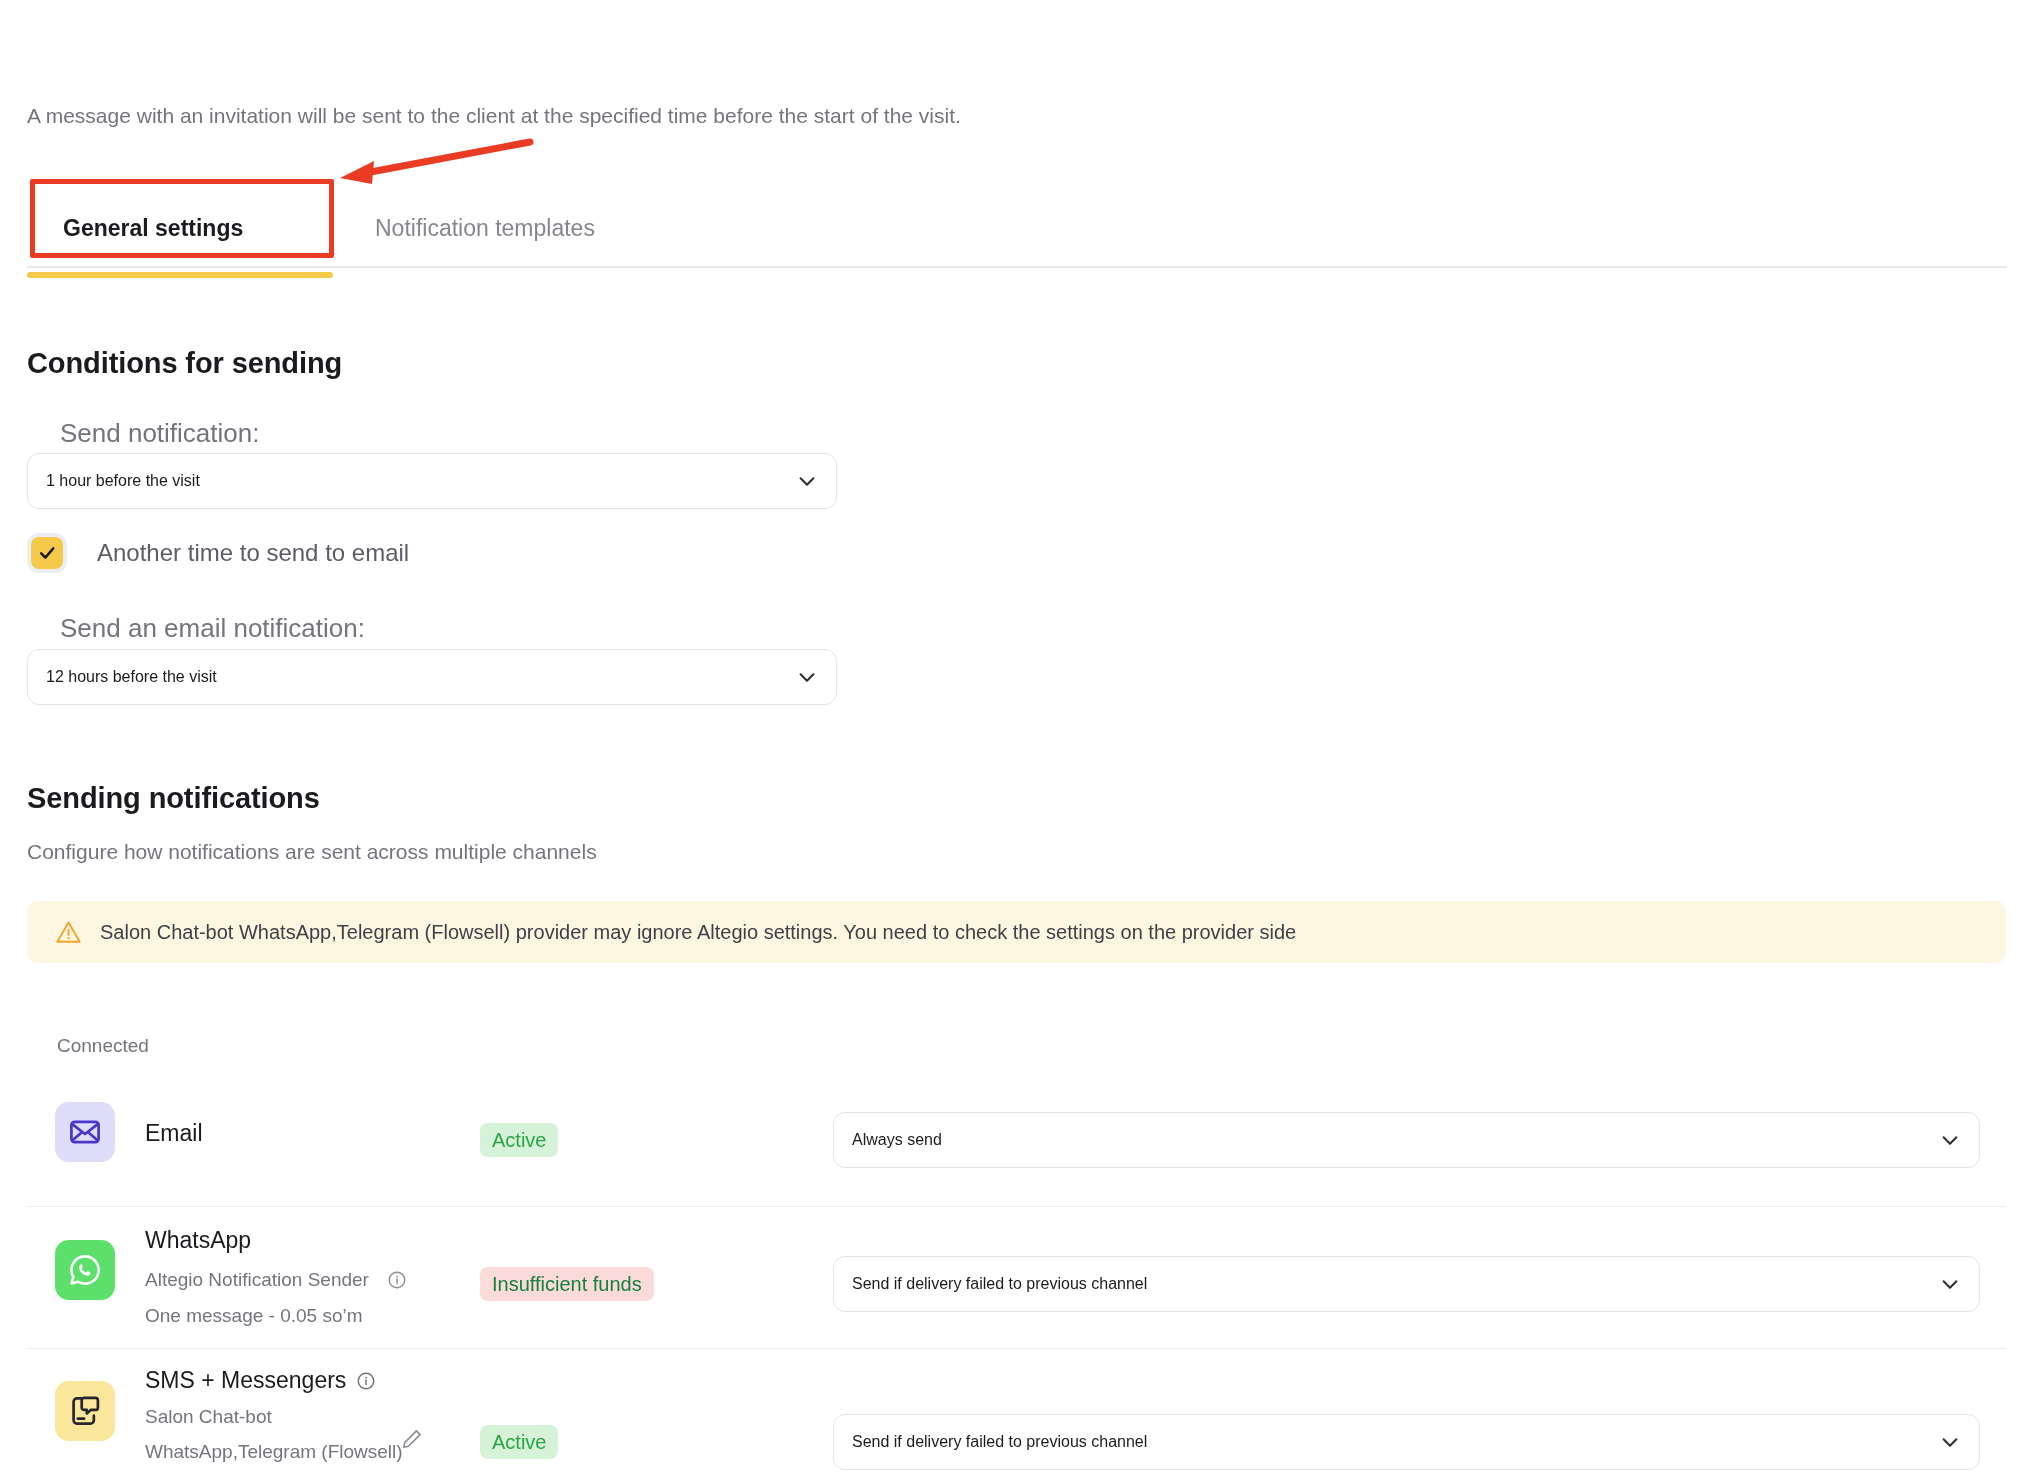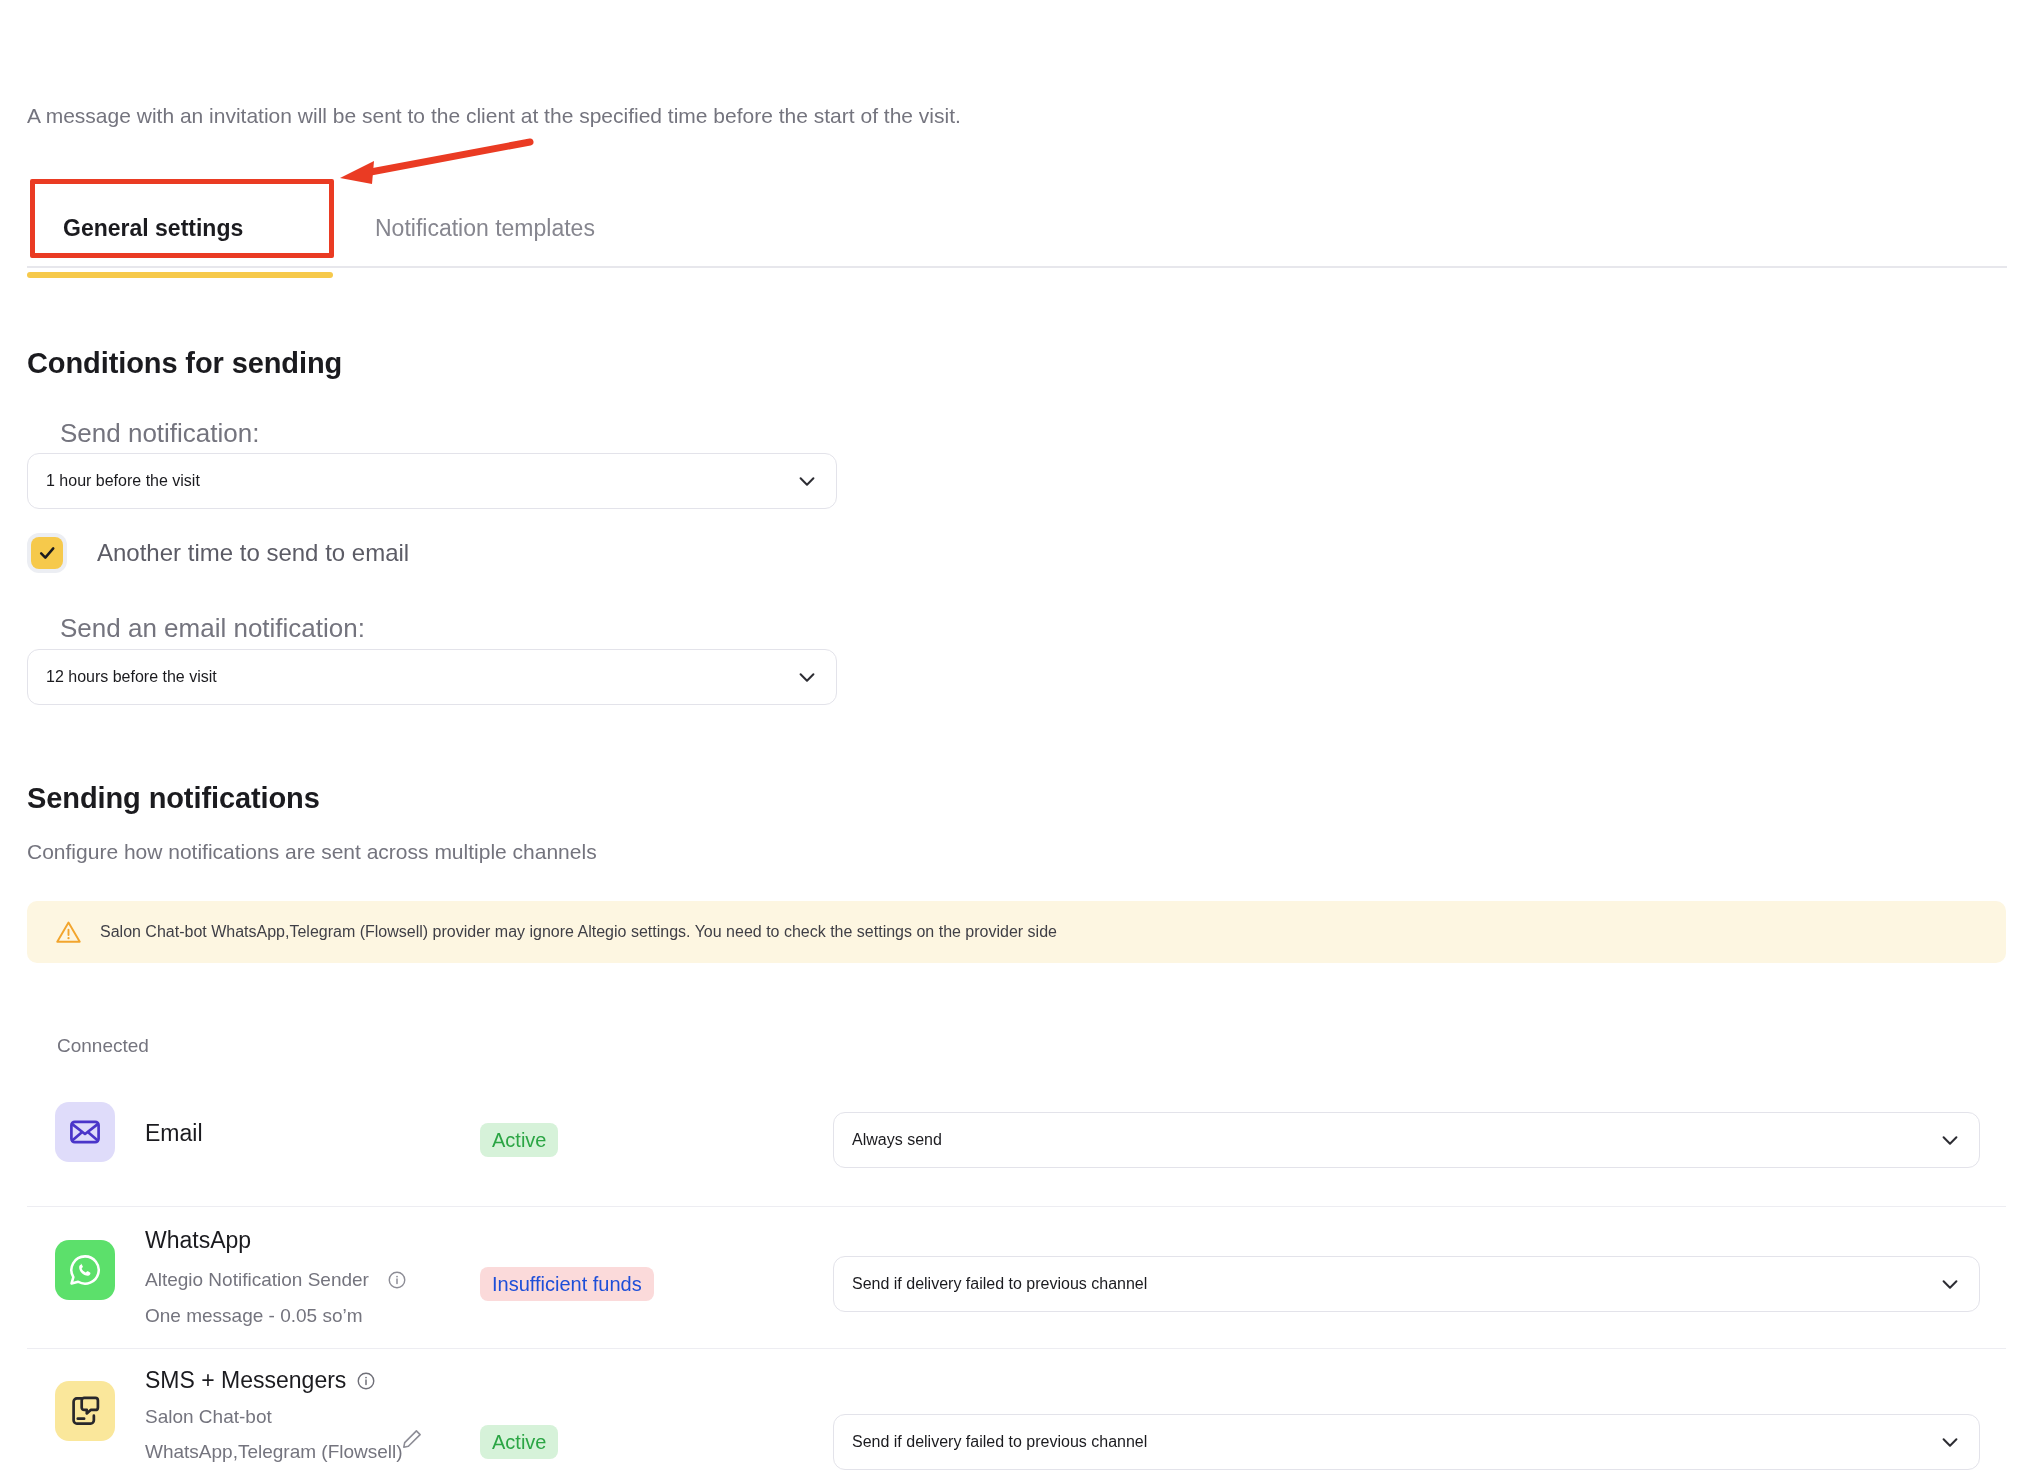--- a/index.html
+++ b/index.html
@@ -152,21 +152,21 @@
     height: 62px;
     background: #fdf6e1;
     border-radius: 10px;
     display: flex;
     align-items: center;
     padding-left: 28px;
     gap: 18px;
   }
   .warn-icon { width: 27px; height: 27px; flex: 0 0 auto; display:block; }
   .warn-text {
-    font-size: 16px;
+    font-size: 20px;
     color: #3f3f46;
     white-space: nowrap;
   }
 
   
   .connected-label {
     position: absolute;
     left: 57px; top: 1035px;
     font-size: 19px;
     color: #74747e;
@@ -219,21 +219,21 @@
     position: absolute;
     height: 34px;
     border-radius: 8px;
     display: flex;
     align-items: center;
     padding: 0 12px;
     font-size: 20px;
     white-space: nowrap;
   }
   .badge-active { background: #d6f2d9; color: #2ba544; }
-  .badge-funds  { background: #fbdada; color: #1d4ed8; text-align: right; }
+  .badge-funds  { background: #fbdada; color: #15803d; text-align: right; }
 
   
   .anno-box {
     position: absolute;
     left: 30px; top: 179px;
     width: 304px; height: 79px;
     border: 5px solid #ea3b23;
     border-radius: 2px;
     pointer-events: none;
   }

